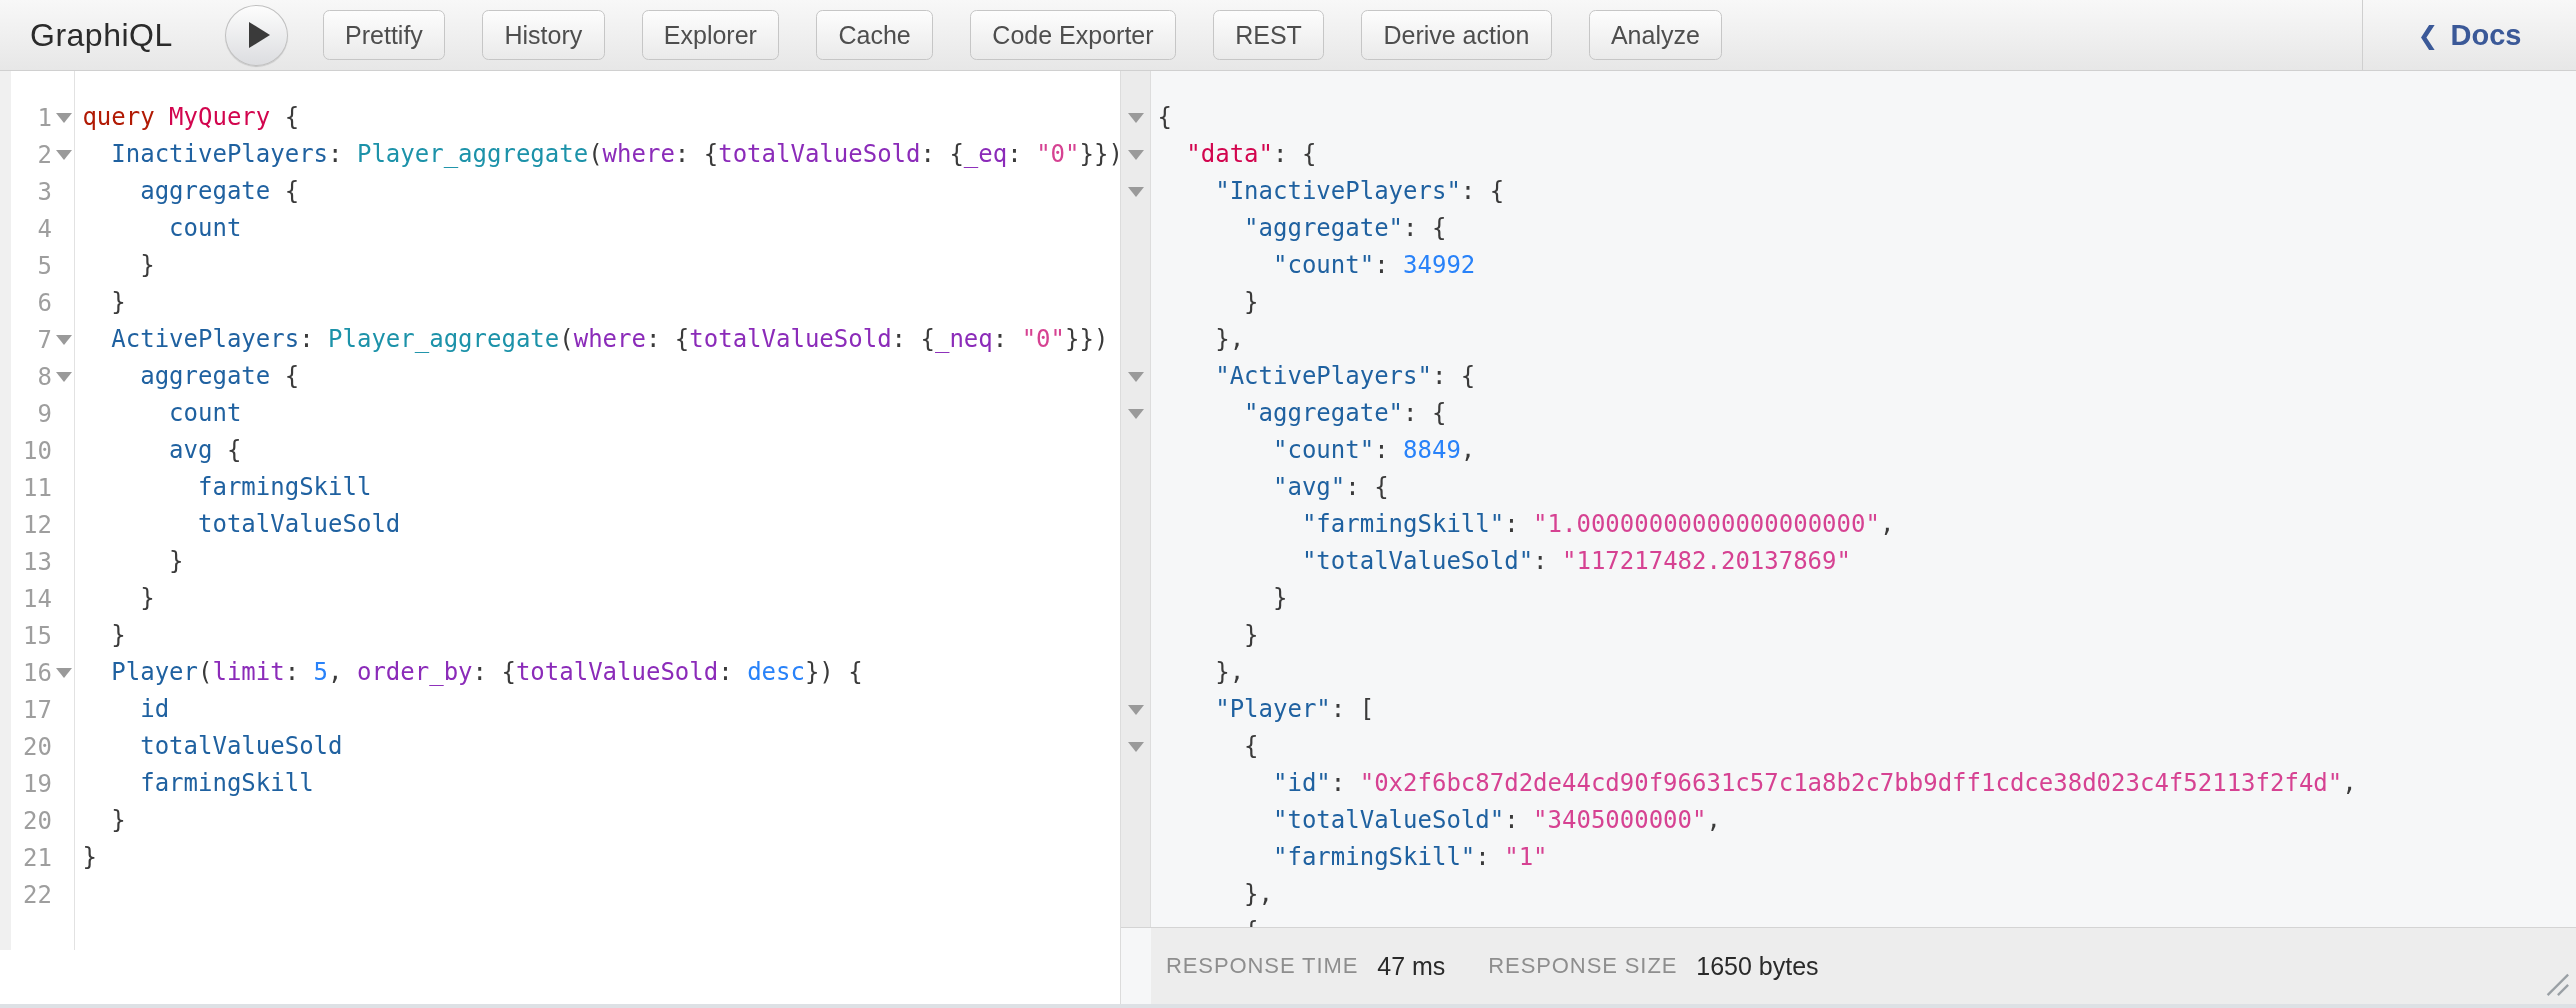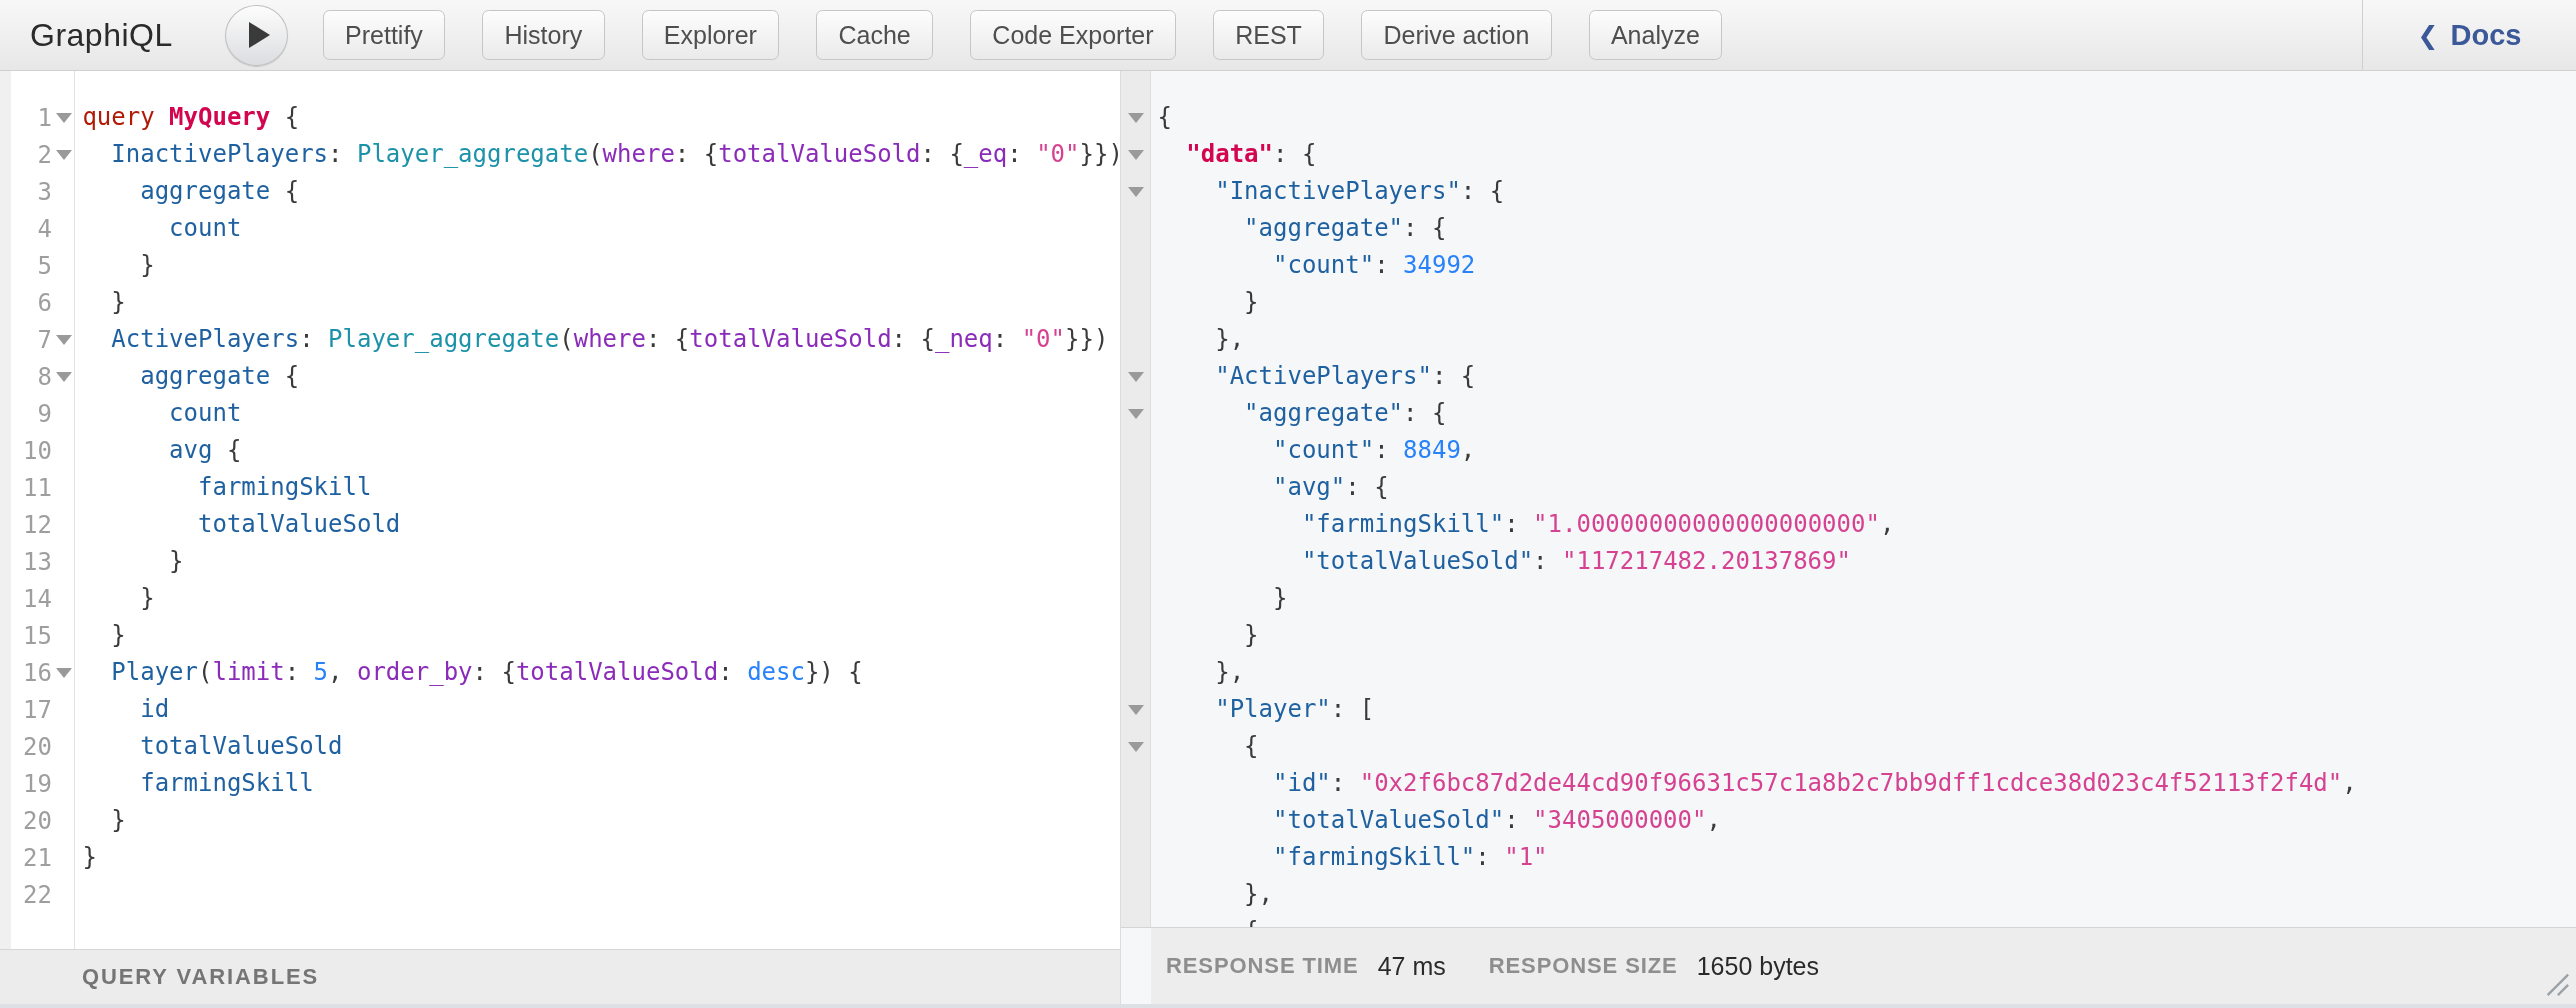--- a/index.html
+++ b/index.html
@@ -49,21 +49,21 @@
   .cm-line{height:37px;display:flex;align-items:center;position:relative;}
   .ln{flex:0 0 41px;margin-left:11px;text-align:right;color:#9e9e9e;}
   .foldcell{flex:0 0 23px;display:flex;align-items:center;justify-content:center;}
   .fold-arrow{
     width:0;height:0;display:block;
     border-left:8.3px solid transparent;border-right:8.3px solid transparent;
     border-top:10.2px solid #9a9a9a;
   }
   .ctext{white-space:pre;padding-left:7.4px;line-height:37px;}
   .seg-keyword{color:var(--c-keyword);}
-  .seg-definition{color:var(--c-definition);font-weight:bold;}
+  .seg-definition{color:var(--c-definition);}
   .seg-property{color:var(--c-property);}
   .seg-qualifier{color:var(--c-qualifier);}
   .seg-attribute{color:var(--c-attribute);}
   .seg-string{color:var(--c-string);}
   .seg-number{color:var(--c-number);}
   .seg-punctuation{color:var(--c-punctuation);}
   .seg-plain{color:#141823;}
   .varbar{
     position:absolute;left:0;right:0;bottom:0;height:54px;background:#ececec;
     border-top:0.9px solid #d6d6d6;display:flex;align-items:center;cursor:pointer;
@@ -73,21 +73,21 @@
   .result-pane{flex:1;position:relative;background:#f6f7f8;}
   .rgutter-strip{position:absolute;top:0;bottom:77px;left:0;width:29px;background:#ebebeb;border-right:0.9px solid #dddddd;}
   .rrows{position:absolute;top:0;left:0;right:0;bottom:77px;overflow:hidden;padding-top:28px;}
   .r-line{height:37px;display:flex;align-items:center;}
   .r-fold{flex:0 0 29px;display:flex;align-items:center;justify-content:center;}
   .statusbar-border{position:absolute;left:0;right:0;bottom:76px;height:0.9px;background:#d4d4d4;}
   .statusbar{
     position:absolute;left:30px;right:0;bottom:0;height:76px;background:#ededed;
     display:flex;align-items:center;
   }
-  .status-label{font-size:22px;font-weight:bold;color:#8e8e8e;letter-spacing:0.9px;}
+  .status-label{font-size:22px;font-weight:normal;color:#8e8e8e;letter-spacing:0.9px;}
   .status-value{font-size:25px;color:#2a2a2a;margin-left:19px;}
   .status-gap{width:43px;}
   .statusbar .first{margin-left:15px;}
   .resize-handle{position:absolute;right:5.6px;bottom:7.4px;cursor:nwse-resize;}
   
   .bottom-strip{height:5.6px;background:#dde1e5;}
 </style>
 </head>
 <body>
 
@@ -233,23 +233,20 @@
           <span class="foldcell"></span>
           <span class="ctext"><span class="seg-punctuation">}</span></span>
         </div>
         <div class="cm-line">
           <span class="ln">22</span>
           <span class="foldcell"></span>
           <span class="ctext"></span>
         </div>
       </div>
     <div class="gutter-border"></div>
-    <div class="varbar">
-      <span class="varbar-label">QUERY VARIABLES</span>
-    </div>
   </div>
 
   <div class="result-pane">
     <div class="rgutter-strip"></div>
     <div class="rrows" id="response-rows">
         <div class="r-line">
           <span class="r-fold">
             <span class="fold-arrow"></span>
           </span>
           <span class="ctext"><span class="seg-punctuation">{</span></span>

